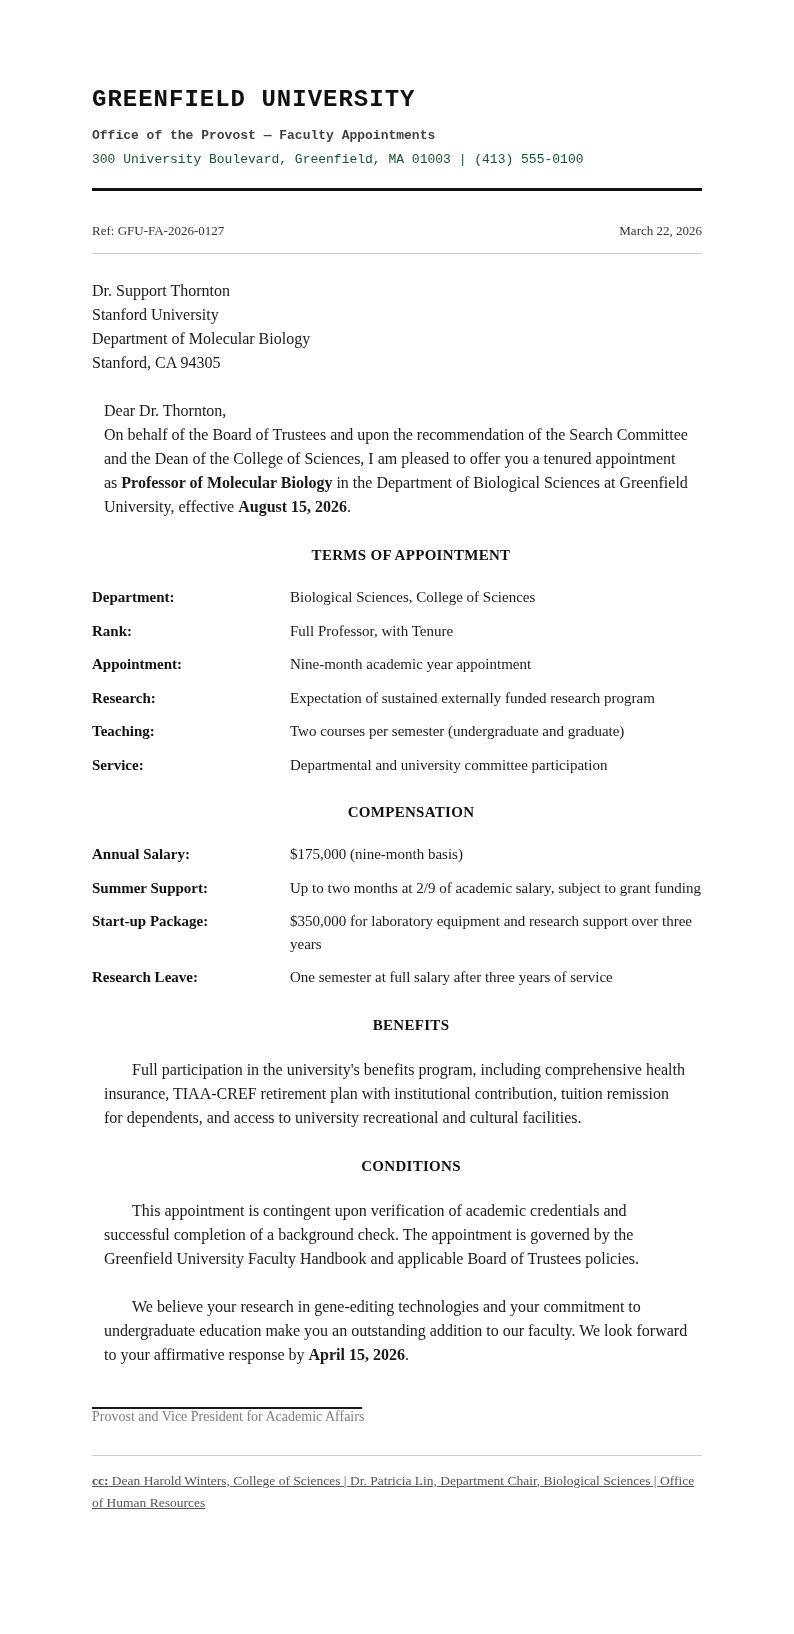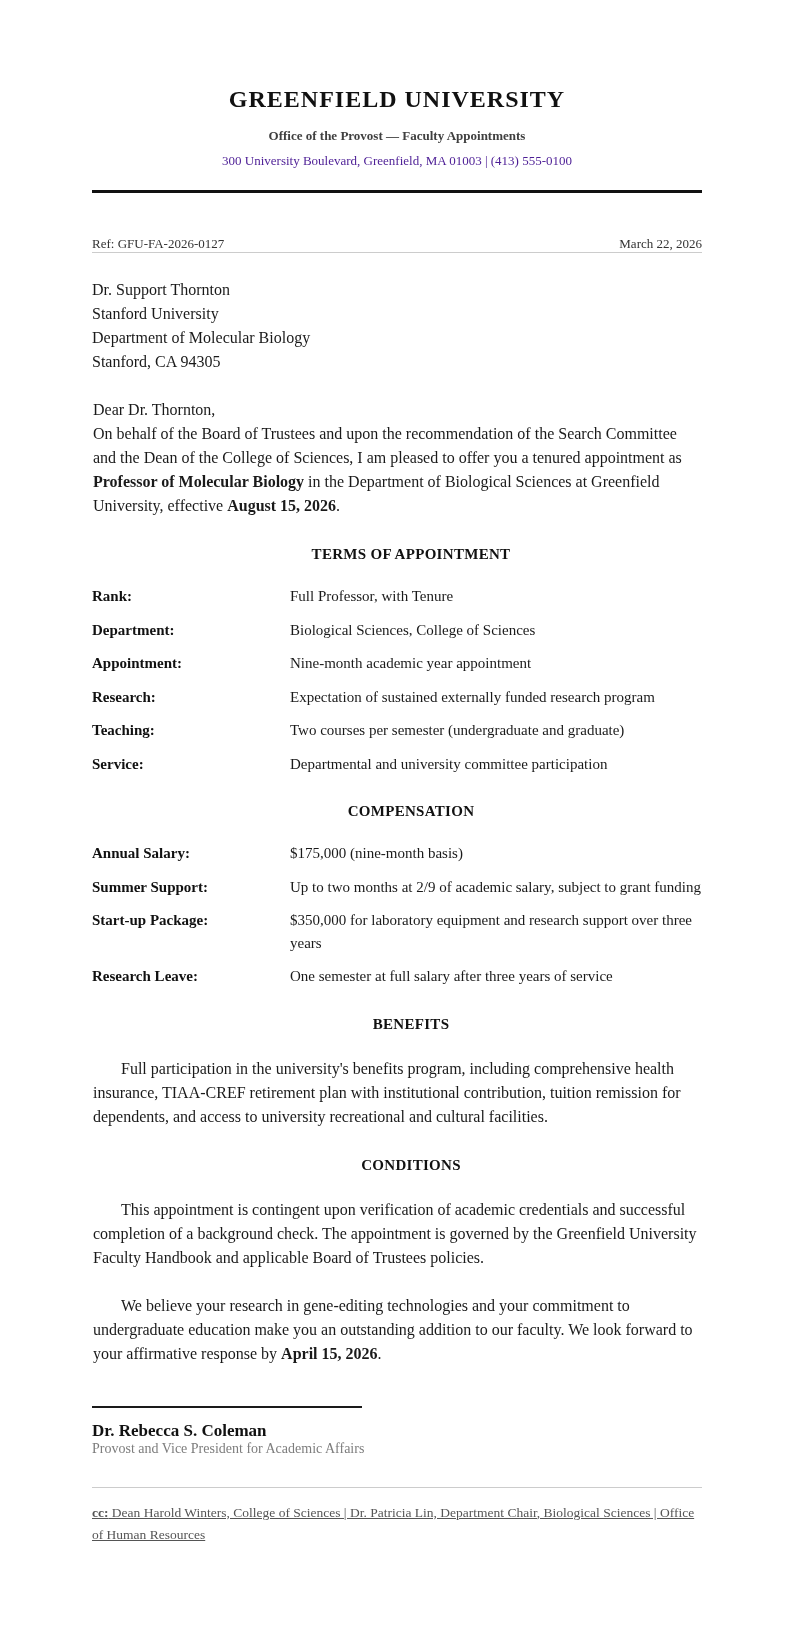--- a/index.html
+++ b/index.html
@@ -11,65 +11,66 @@
     width: 794px;
     font-family: "Liberation Serif", "DejaVu Serif", serif;
     color: #1a1a1a;
     -webkit-font-smoothing: antialiased;
   }
   .doc {
     padding: 86px 92px 88px 92px;
     background: #ffffff;
   }
   
-  .letterhead { text-align: center; }
+  .letterhead { text-align: left; font-family: Liberation Mono, monospace; }
   .uni-name {
     font-size: 24px;
     font-weight: bold;
     letter-spacing: 1px;
     margin: 0 0 15px 0;
     color: #111111;
   }
   .office-line {
     font-size: 13px;
     font-weight: bold;
     margin: 0 0 9px 0;
     color: #404040;
   }
   .address-line {
     font-size: 13px;
     margin: 0;
-    color: #4c1d95;
+    color: #14532d;
   }
   .rule-thick {
     border: none;
     border-top: 3px solid #111111;
     margin: 21px 0 0 0;
   }
   
   .meta-row {
     display: flex;
     justify-content: space-between;
     align-items: baseline;
-    margin-top: 43px;
+    margin-top: 32px;
+    padding-bottom: 14px;
     border-bottom: 1px solid #cccccc;
     font-size: 13px;
     color: #333333;
   }
   
   .recipient {
     margin-top: 25px;
     font-size: 16px;
     line-height: 1.5;
   }
   
   p.body-para {
     font-size: 16px;
     line-height: 1.5;
-    margin: 24px 1px;
+    margin: 24px 12px;
   }
   p.indented { text-indent: 28px; }
   .section-heading {
     font-size: 15px;
     font-weight: bold;
     letter-spacing: 0.3px;
     color: #111111;
     margin: 28px 0 22px 28px;
     text-align: center;
   }
@@ -150,28 +151,28 @@
     <div>Department of Molecular Biology</div>
     <div>Stanford, CA 94305</div>
   </div>
 
   <p class="body-para"><span>Dear Dr. Thornton,</span><br><span>On behalf of the Board of Trustees and upon the recommendation of the Search Committee and the Dean of the College of Sciences, I am pleased to offer you a tenured appointment as </span><b>Professor of Molecular Biology</b><span> in the Department of Biological Sciences at Greenfield University, effective </span><b>August 15, 2026</b><span>.</span></p>
 
   <h2 class="section-heading">TERMS OF APPOINTMENT</h2>
 
   <div class="kv-table">
     <div class="kv-row">
+      <div class="kv-label">Department:</div>
+      <div class="kv-value">Biological Sciences, College of Sciences</div>
+    </div>
+    <div class="kv-row">
       <div class="kv-label">Rank:</div>
       <div class="kv-value">Full Professor, with Tenure</div>
     </div>
     <div class="kv-row">
-      <div class="kv-label">Department:</div>
-      <div class="kv-value">Biological Sciences, College of Sciences</div>
-    </div>
-    <div class="kv-row">
       <div class="kv-label">Appointment:</div>
       <div class="kv-value">Nine-month academic year appointment</div>
     </div>
     <div class="kv-row">
       <div class="kv-label">Research:</div>
       <div class="kv-value">Expectation of sustained externally funded research program</div>
     </div>
     <div class="kv-row">
       <div class="kv-label">Teaching:</div>
       <div class="kv-value">Two courses per semester (undergraduate and graduate)</div>
@@ -209,20 +210,19 @@
 
   <h2 class="section-heading">CONDITIONS</h2>
 
   <p class="body-para indented">This appointment is contingent upon verification of academic credentials and successful completion of a background check. The appointment is governed by the Greenfield University Faculty Handbook and applicable Board of Trustees policies.</p>
 
   <p class="body-para indented"><span>We believe your research in gene-editing technologies and your commitment to undergraduate education make you an outstanding addition to our faculty. We look forward to your affirmative response by </span><b>April 15, 2026</b><span>.</span></p>
 
 
   <hr class="sig-line">
 
-  <div class="sig-name">Dr. Rebecca S. Coleman</div>
   <div class="sig-title">Provost and Vice President for Academic Affairs</div>
 
   <hr class="rule-thin">
 
   <p class="cc-para"><b class="cc-label">cc:</b><span> Dean Harold Winters, College of Sciences | Dr. Patricia Lin, Department Chair, Biological Sciences | Office of Human Resources</span></p>
 
 </div>
 
 </body></html>

